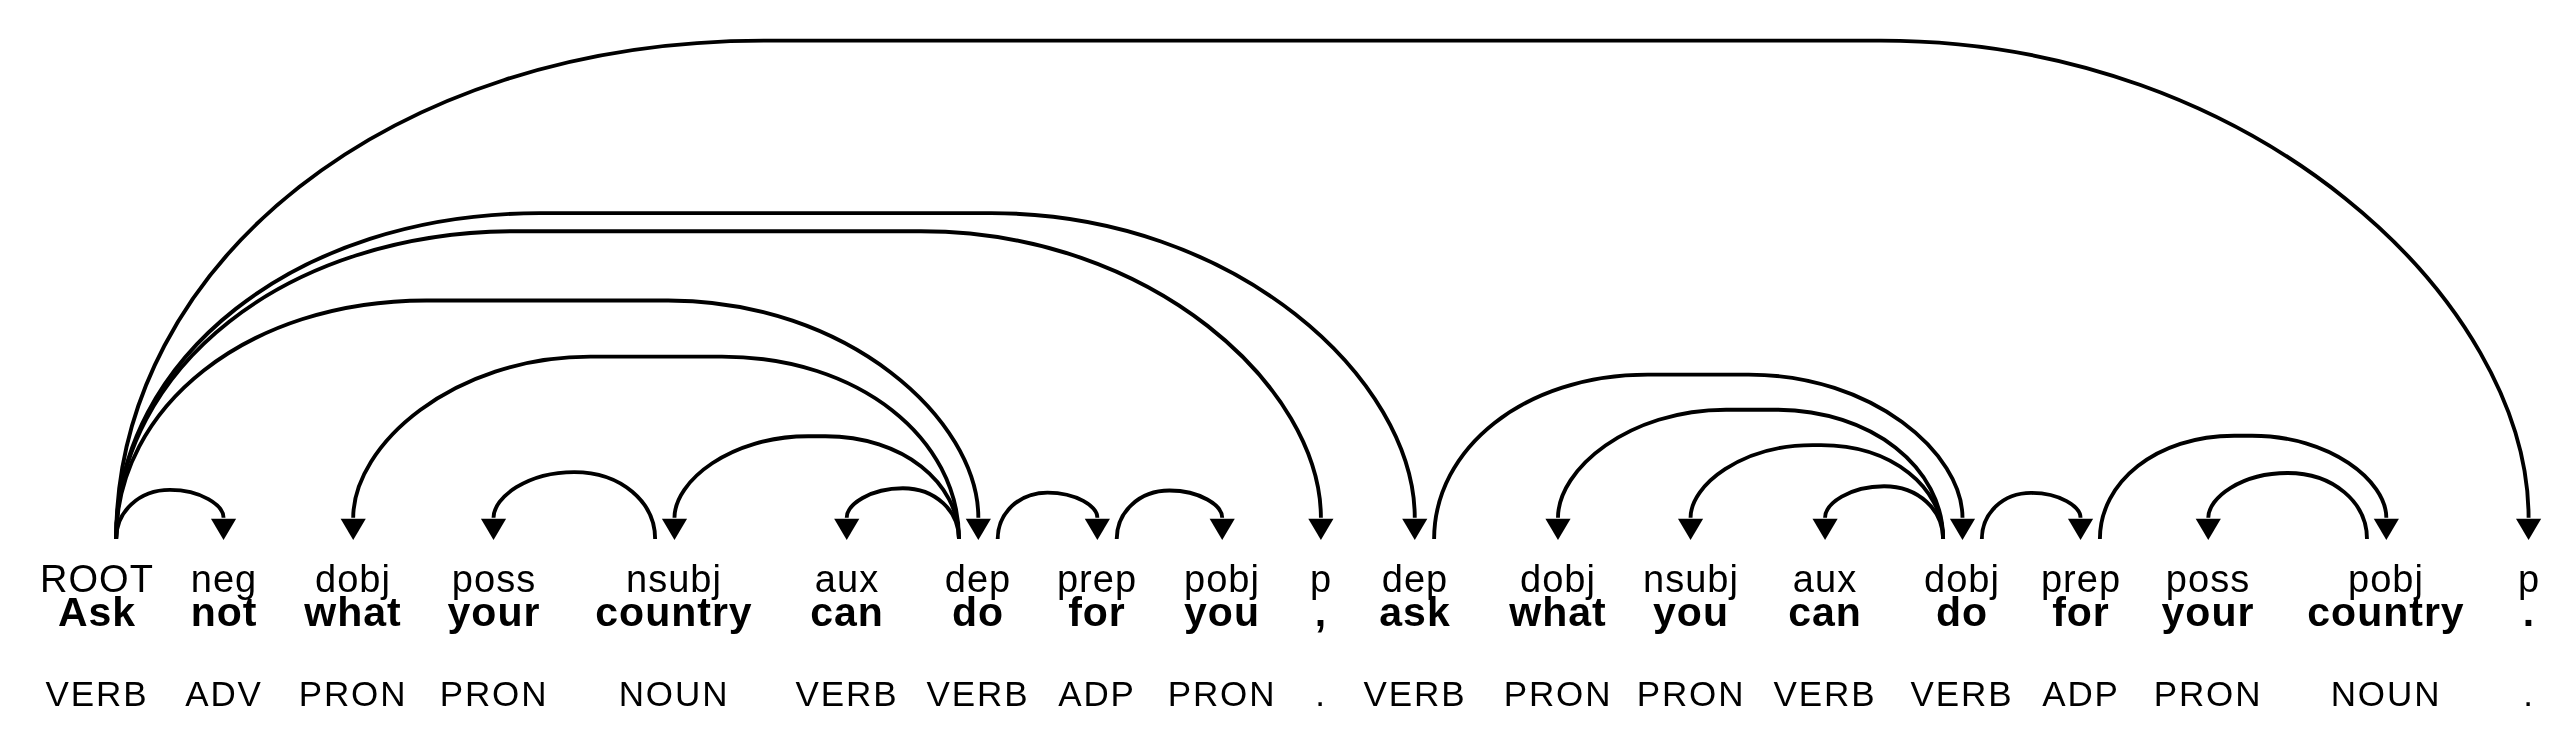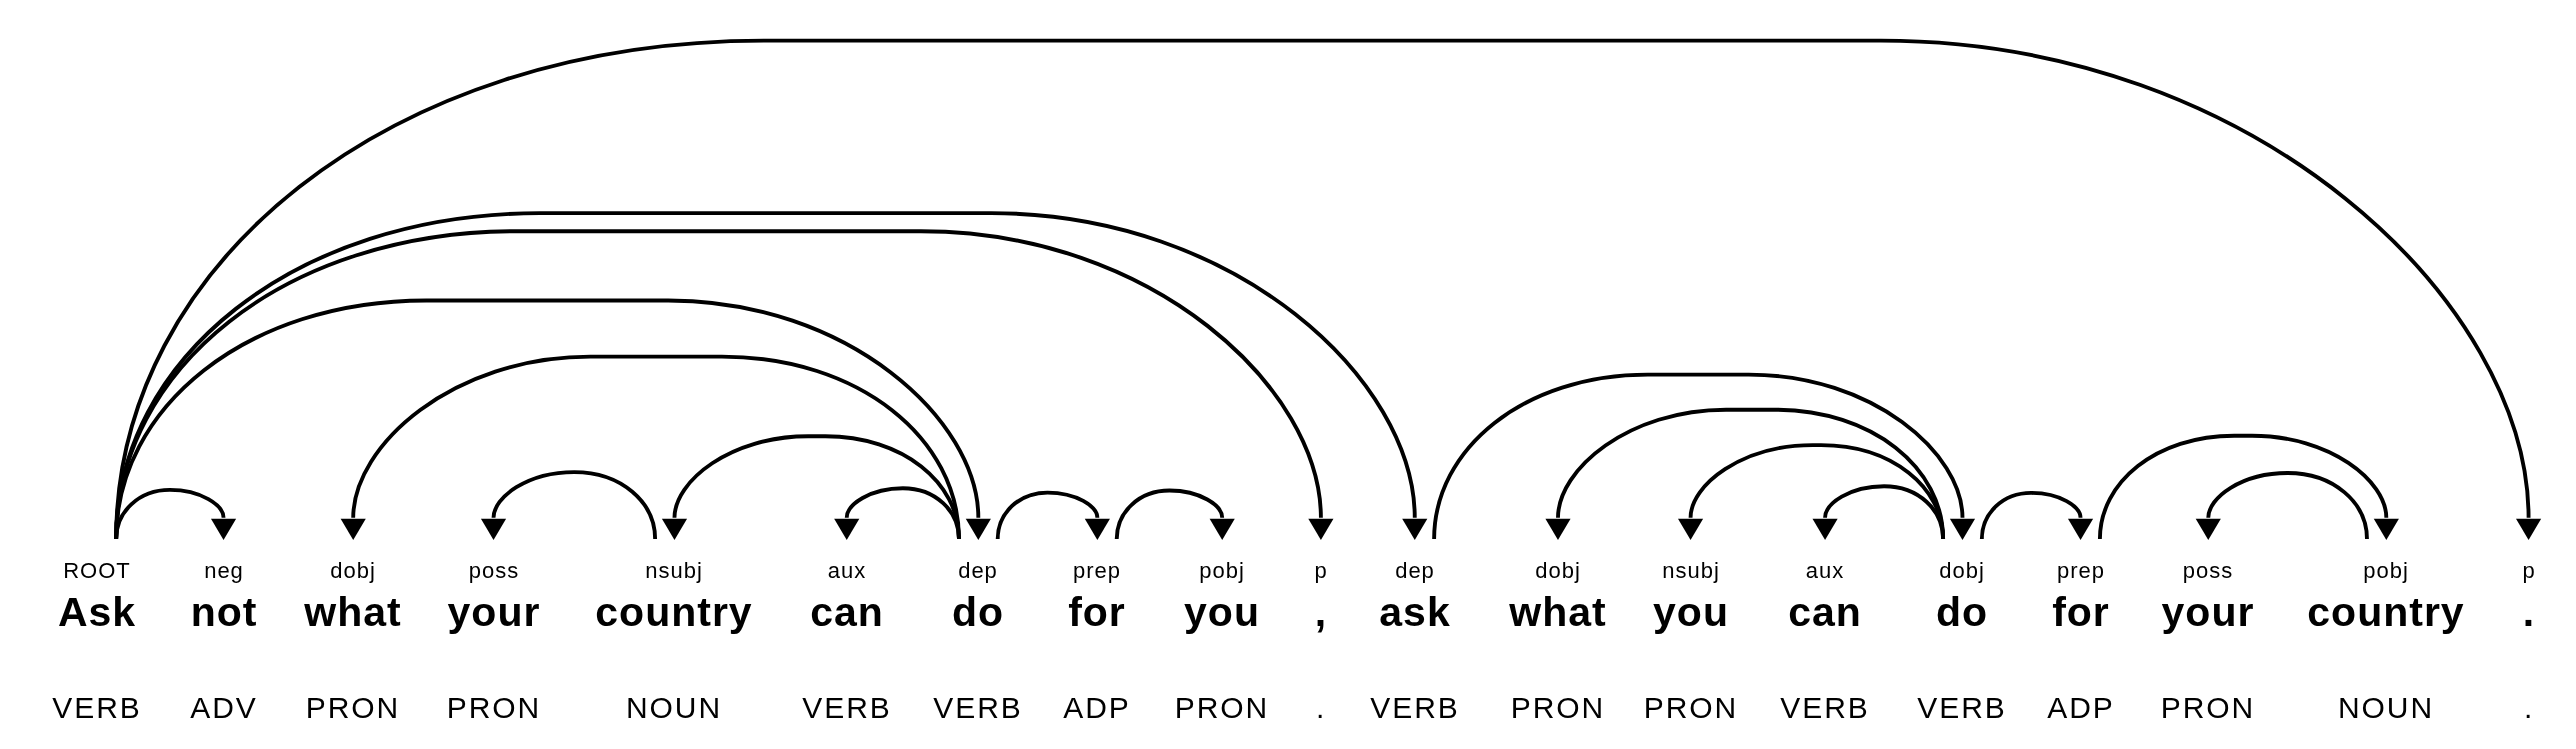--- a/index.html
+++ b/index.html
@@ -34,32 +34,32 @@
   .token span {
     position: absolute;
     left: 0;
     transform: translateX(-50%);
     white-space: nowrap;
     color: #000000;
     line-height: 1;
   }
   .dep-label {
     top: 560px;
-    font-size: 22px;
+    font-size: 38px;
     letter-spacing: 1px;
   }
   .word {
     top: 592px;
     font-size: 41px;
     font-weight: bold;
     letter-spacing: 1px;
   }
   .pos-tag {
-    top: 693px;
-    font-size: 30px;
+    top: 676px;
+    font-size: 35px;
     letter-spacing: 1.9px;
   }
 </style>
 </head>
 <body>
 
 <div id="diagram" style="background: rgb(255, 255, 255);">
   <svg id="arcs" width="2576" height="750" viewBox="0 0 2662 775">
       <path d="M 120 557 C 120 529.0661113623772 143.31 506.21111156795865 175.5 506.21111156795865 L 175.5 506.21111156795865 C 207.69 506.21111156795865 231 522.0450002055813 231 535" class="arc-path" stroke="#000000"></path>
       <polygon points="218,536 244,536 231,558" fill="#000000"></polygon>

